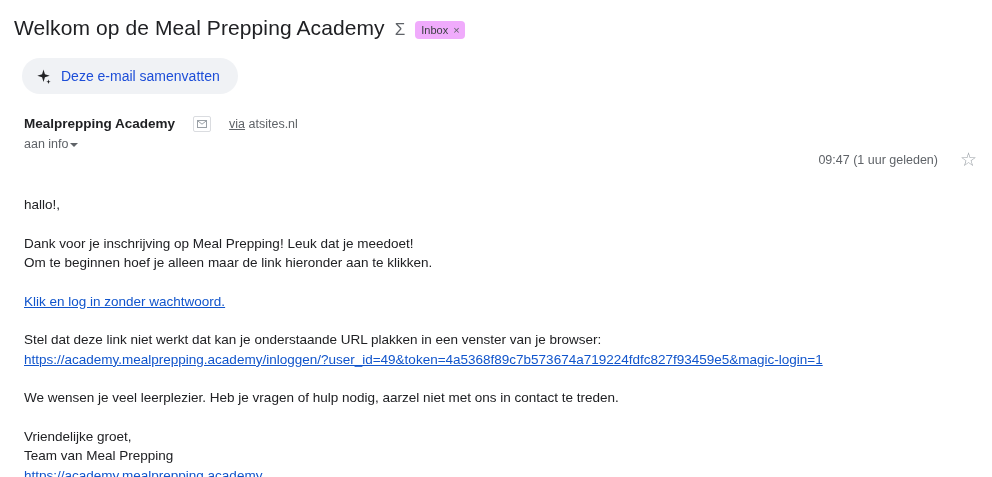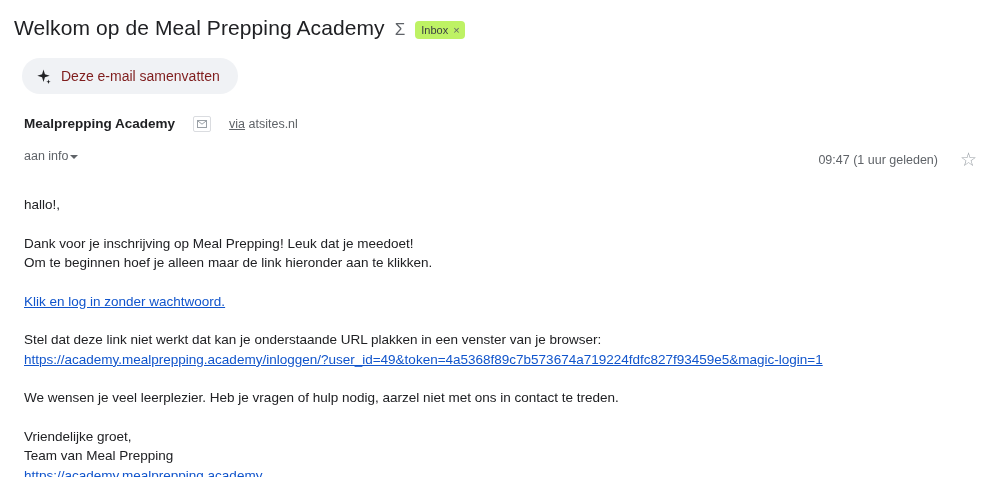--- a/index.html
+++ b/index.html
@@ -40,21 +40,21 @@
     font-size: 17px;
     color: #5f6368;
     line-height: 1;
     position: relative;
     top: 1px;
   }
   .label-chip {
     display: inline-flex;
     align-items: center;
     gap: 5px;
-    background: #bef264;
+    background: #f0abfc;
     border-radius: 4px;
     padding: 2px 5px 2px 6px;
     font-size: 11px;
     line-height: 14px;
     color: #3c4043;
     position: relative;
     top: 2px;
   }
   .label-chip .chip-x {
     font-size: 11px;
@@ -71,21 +71,21 @@
     display: inline-flex;
     align-items: center;
     gap: 10px;
     background: #f0f2f5;
     border: none;
     border-radius: 18px;
     height: 36px;
     padding: 0 18px 0 14px;
     font-family: "Liberation Sans", sans-serif;
     font-size: 14px;
-    color: #7f1d1d;
+    color: #1d4ed8;
     cursor: pointer;
   }
   .spark {
     width: 15px;
     height: 15px;
     display: inline-block;
     position: relative;
     top: 0px;
   }
 
@@ -117,21 +117,21 @@
     display: inline-flex;
     align-items: center;
     justify-content: center;
     font-size: 9px;
     color: #80868b;
     background: #fff;
   }
   .via-text { color: #5f6368; font-size: 12.5px; }
   .via-text u { text-decoration: underline; }
   .recipient {
-    margin-top: 16px;
+    margin-top: 4px;
     font-size: 12.5px;
     color: #5f6368;
     display: flex;
     align-items: center;
     gap: 2px;
     cursor: pointer;
   }
   .caret {
     width: 0; height: 0;
     border-left: 4px solid transparent;

